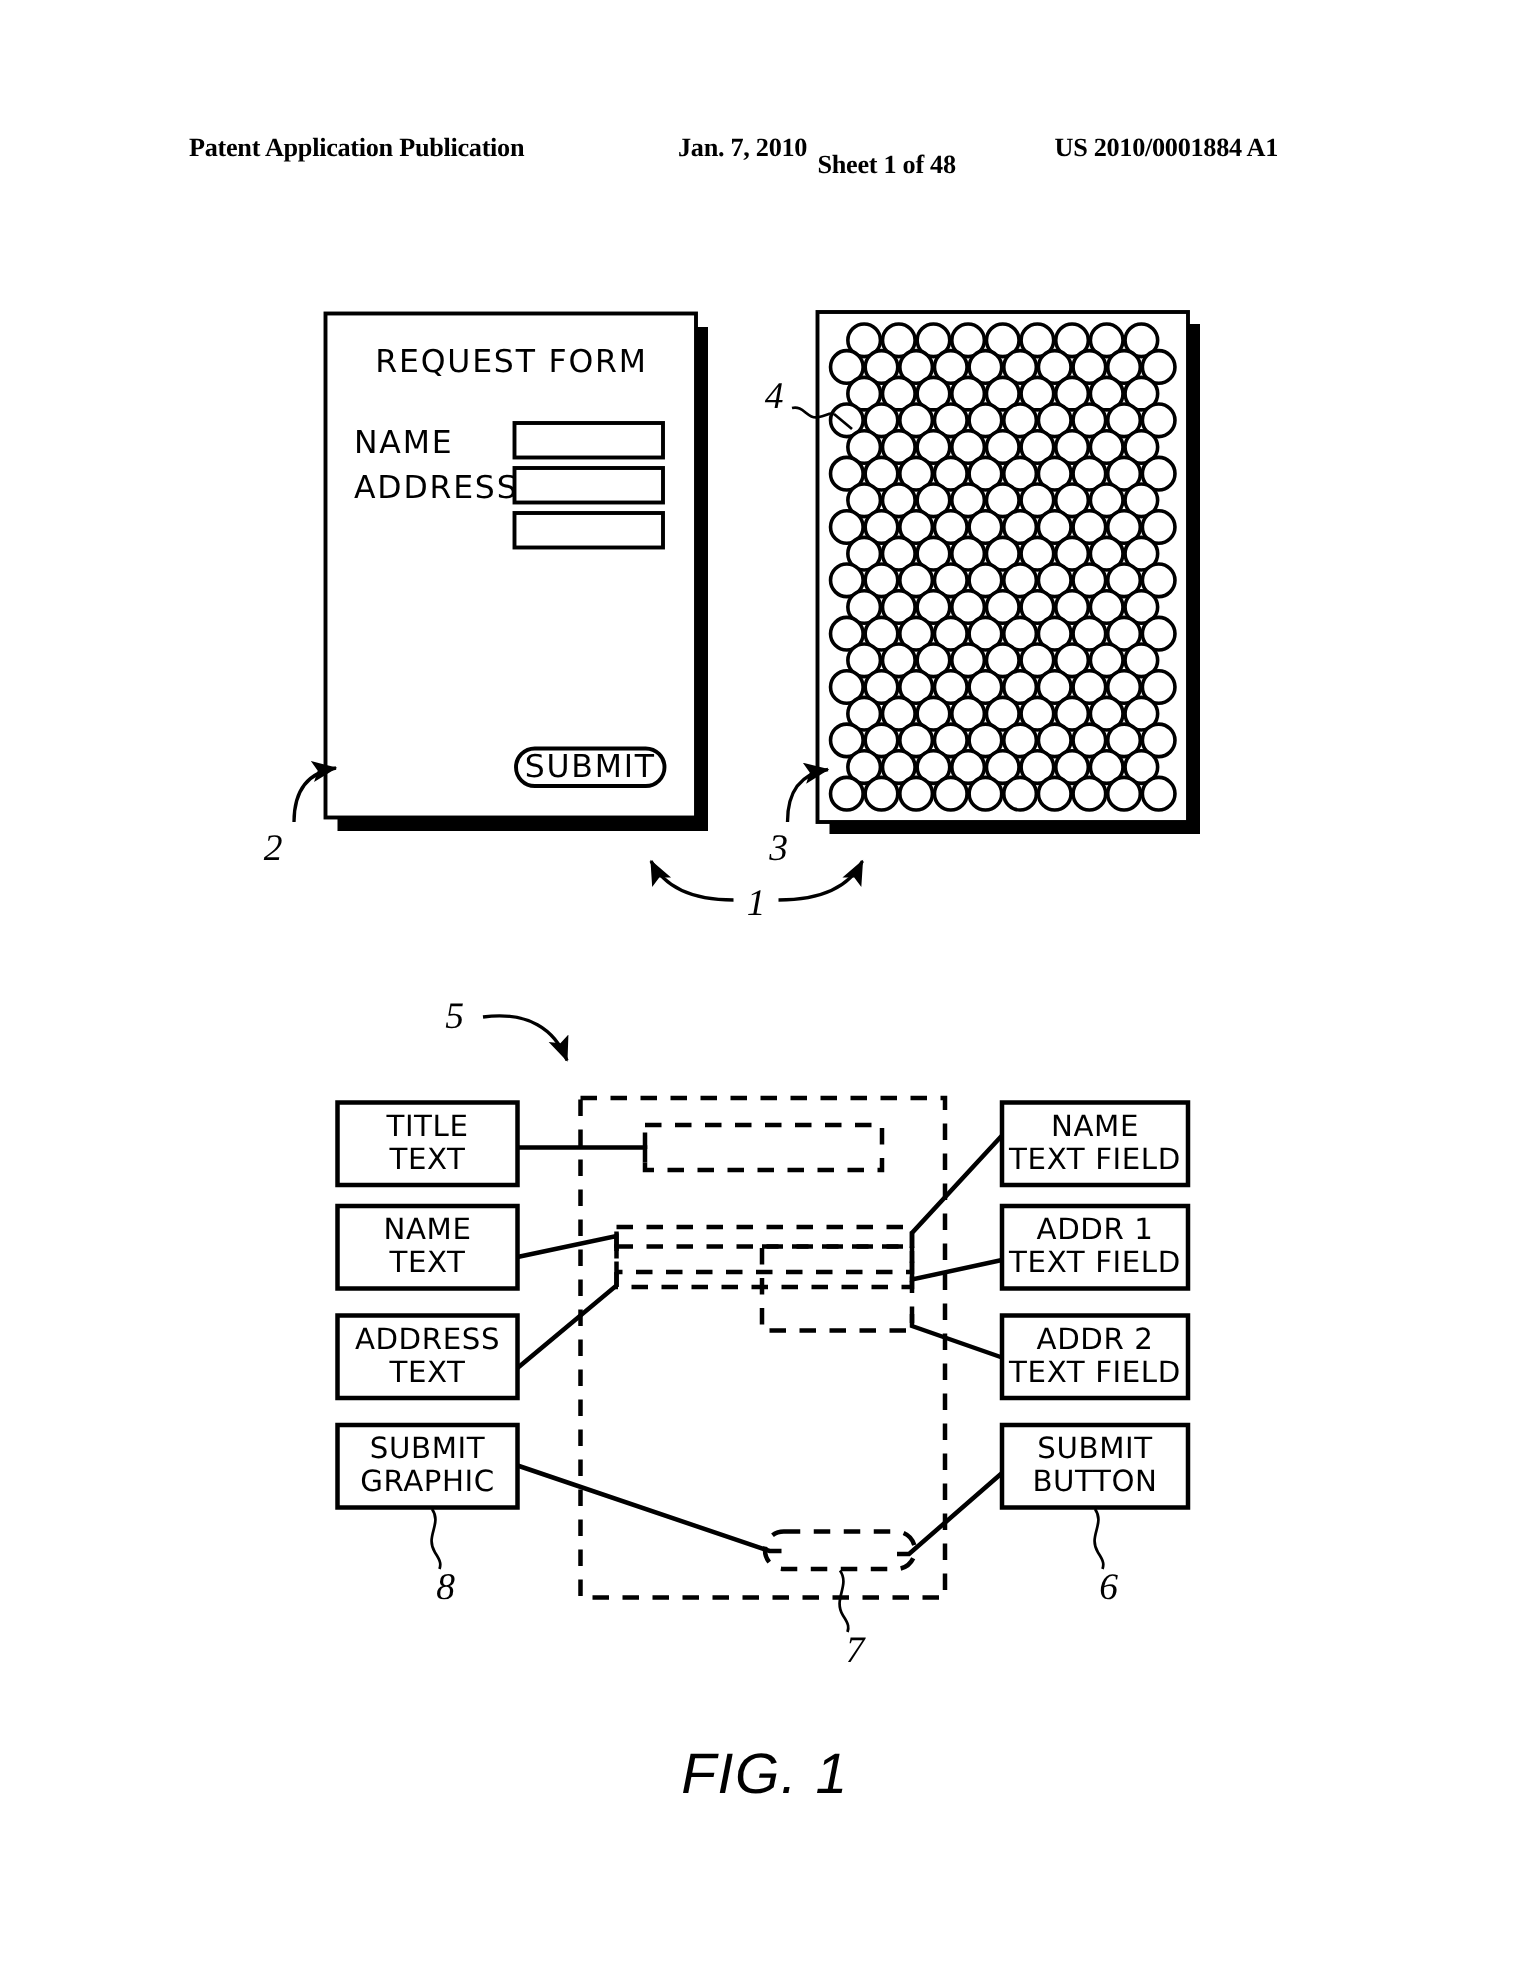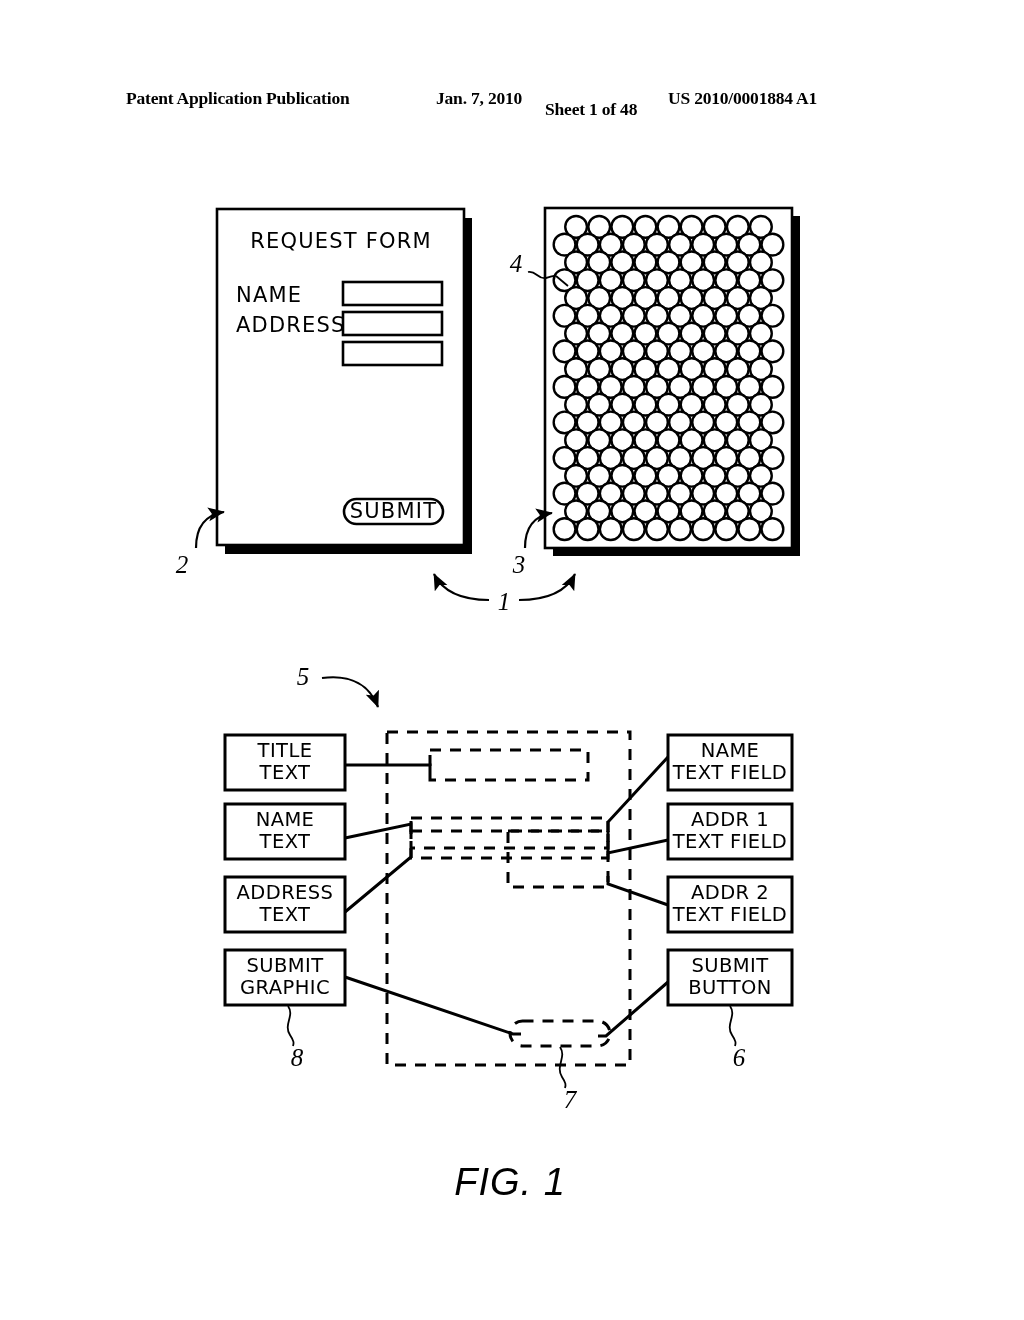--- a/index.html
+++ b/index.html
@@ -27,23 +27,23 @@
     position: absolute;
     top: 88px;
     font-family: "Liberation Serif", serif;
     font-weight: bold;
     font-size: 17.5px;
     color: #000;
     white-space: nowrap;
     letter-spacing: -0.2px;
   }
   #hdr-pub   { left: 126px; }
-  #hdr-date  { left: 436px; }
+  #hdr-date  { left: 452px; }
   #hdr-sheet { left: 545px; margin-top: 11px; }
-  #hdr-num   { left: 668px; }
+  #hdr-num   { left: 703px; }
 
   
   #fig {
     position: absolute;
     left: 0; top: 0;
     width: 1024px;
     height: 1320px;
   }
   
   .t-form {

